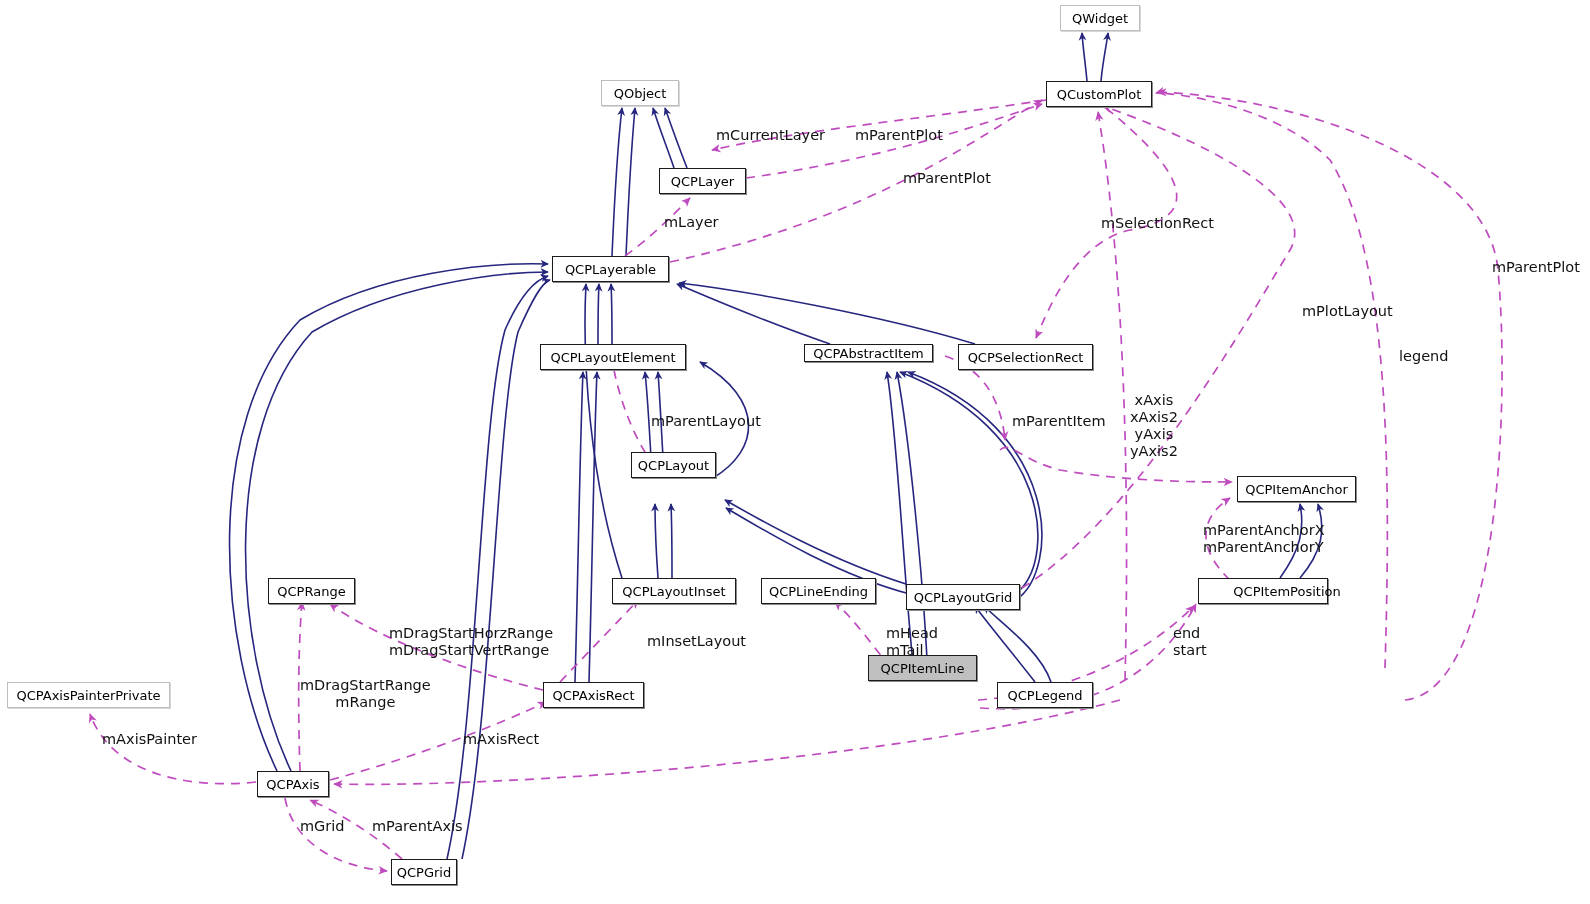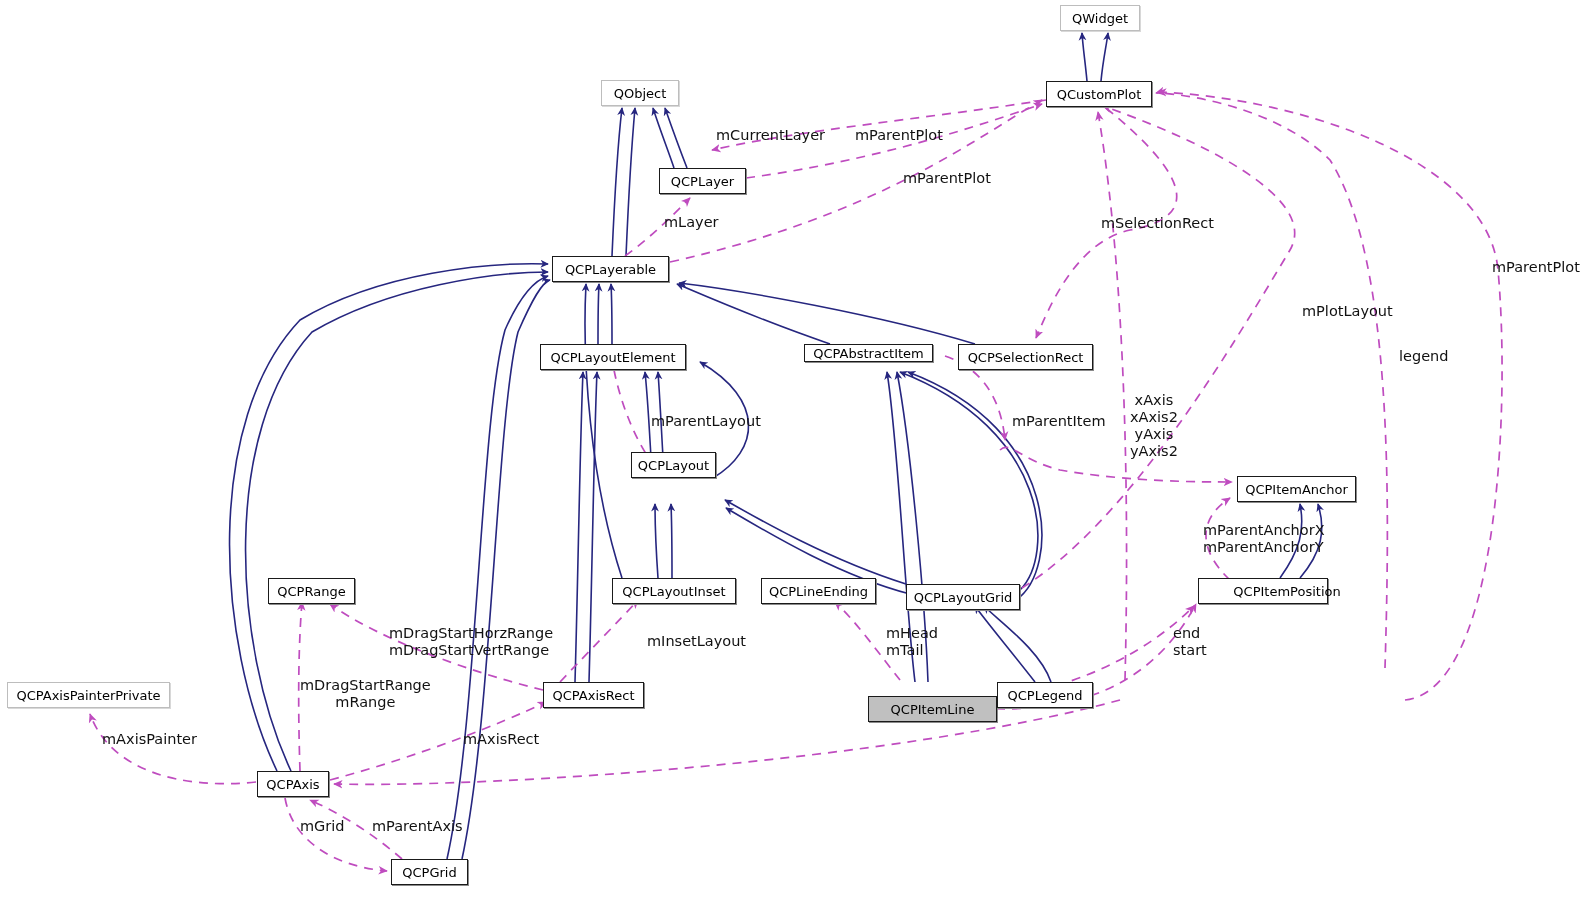--- a/index.html
+++ b/index.html
@@ -180,30 +180,30 @@
   </div>
   <div class="nodebox" style="left:1198px;top:578px;width:130px;height:26px;padding-left:48px;">
     <span>QCPItemPosition</span>
   </div>
   <div class="nodebox external" style="left:7px;top:682px;width:163px;height:26px;">
     <span>QCPAxisPainterPrivate</span>
   </div>
   <div class="nodebox" style="left:543px;top:682px;width:101px;height:26px;">
     <span>QCPAxisRect</span>
   </div>
-  <div class="nodebox focus" style="left:868px;top:696px;width:129px;height:26px;">
+  <div class="nodebox focus" style="left:868px;top:655px;width:109px;height:26px;">
     <span>QCPItemLine</span>
   </div>
   <div class="nodebox" style="left:997px;top:682px;width:96px;height:26px;">
     <span>QCPLegend</span>
   </div>
   <div class="nodebox" style="left:257px;top:771px;width:72px;height:26px;">
     <span>QCPAxis</span>
   </div>
-  <div class="nodebox" style="left:391px;top:859px;width:77px;height:26px;">
+  <div class="nodebox" style="left:391px;top:859px;width:66px;height:26px;">
     <span>QCPGrid</span>
   </div>
 
   <div class="edgelabel" style="left:716px;top:127px;">mCurrentLayer</div>
   <div class="edgelabel" style="left:855px;top:127px;">mParentPlot</div>
   <div class="edgelabel" style="left:903px;top:170px;">mParentPlot</div>
   <div class="edgelabel" style="left:664px;top:214px;">mLayer</div>
   <div class="edgelabel" style="left:1101px;top:215px;">mSelectionRect</div>
   <div class="edgelabel" style="left:1492px;top:259px;">mParentPlot</div>
   <div class="edgelabel" style="left:1270px;top:303px;margin-left:32px;">mPlotLayout</div>

